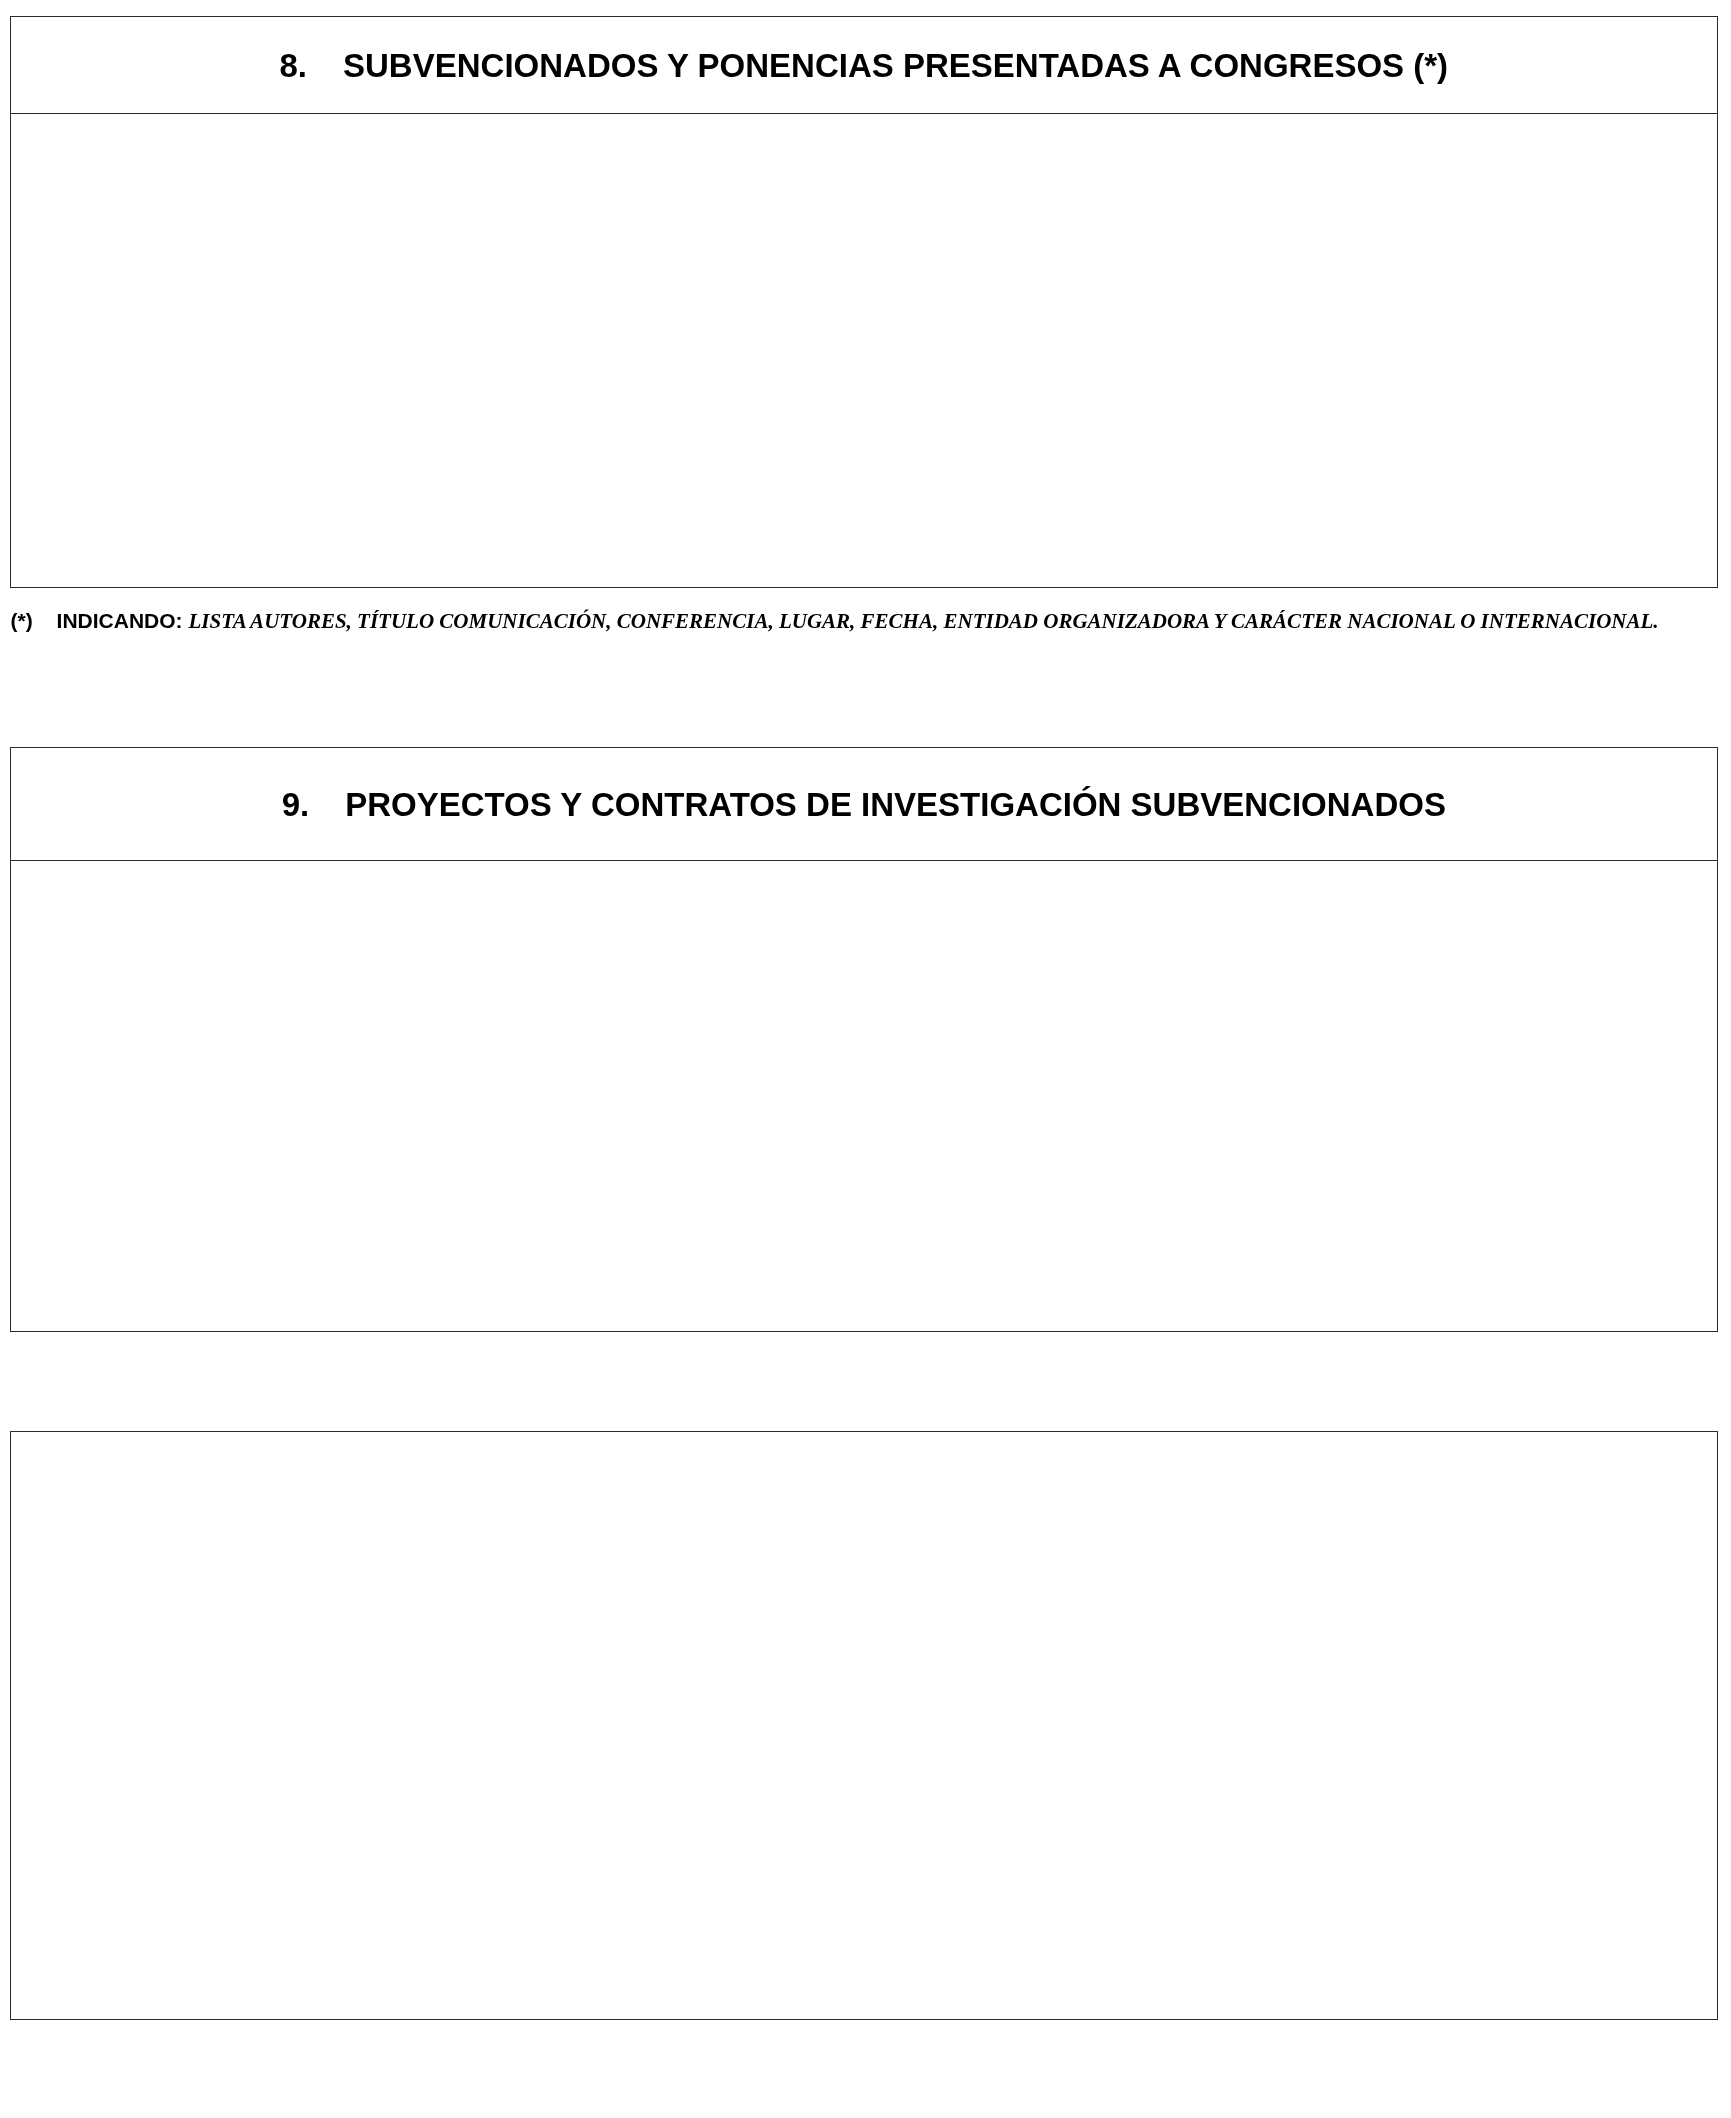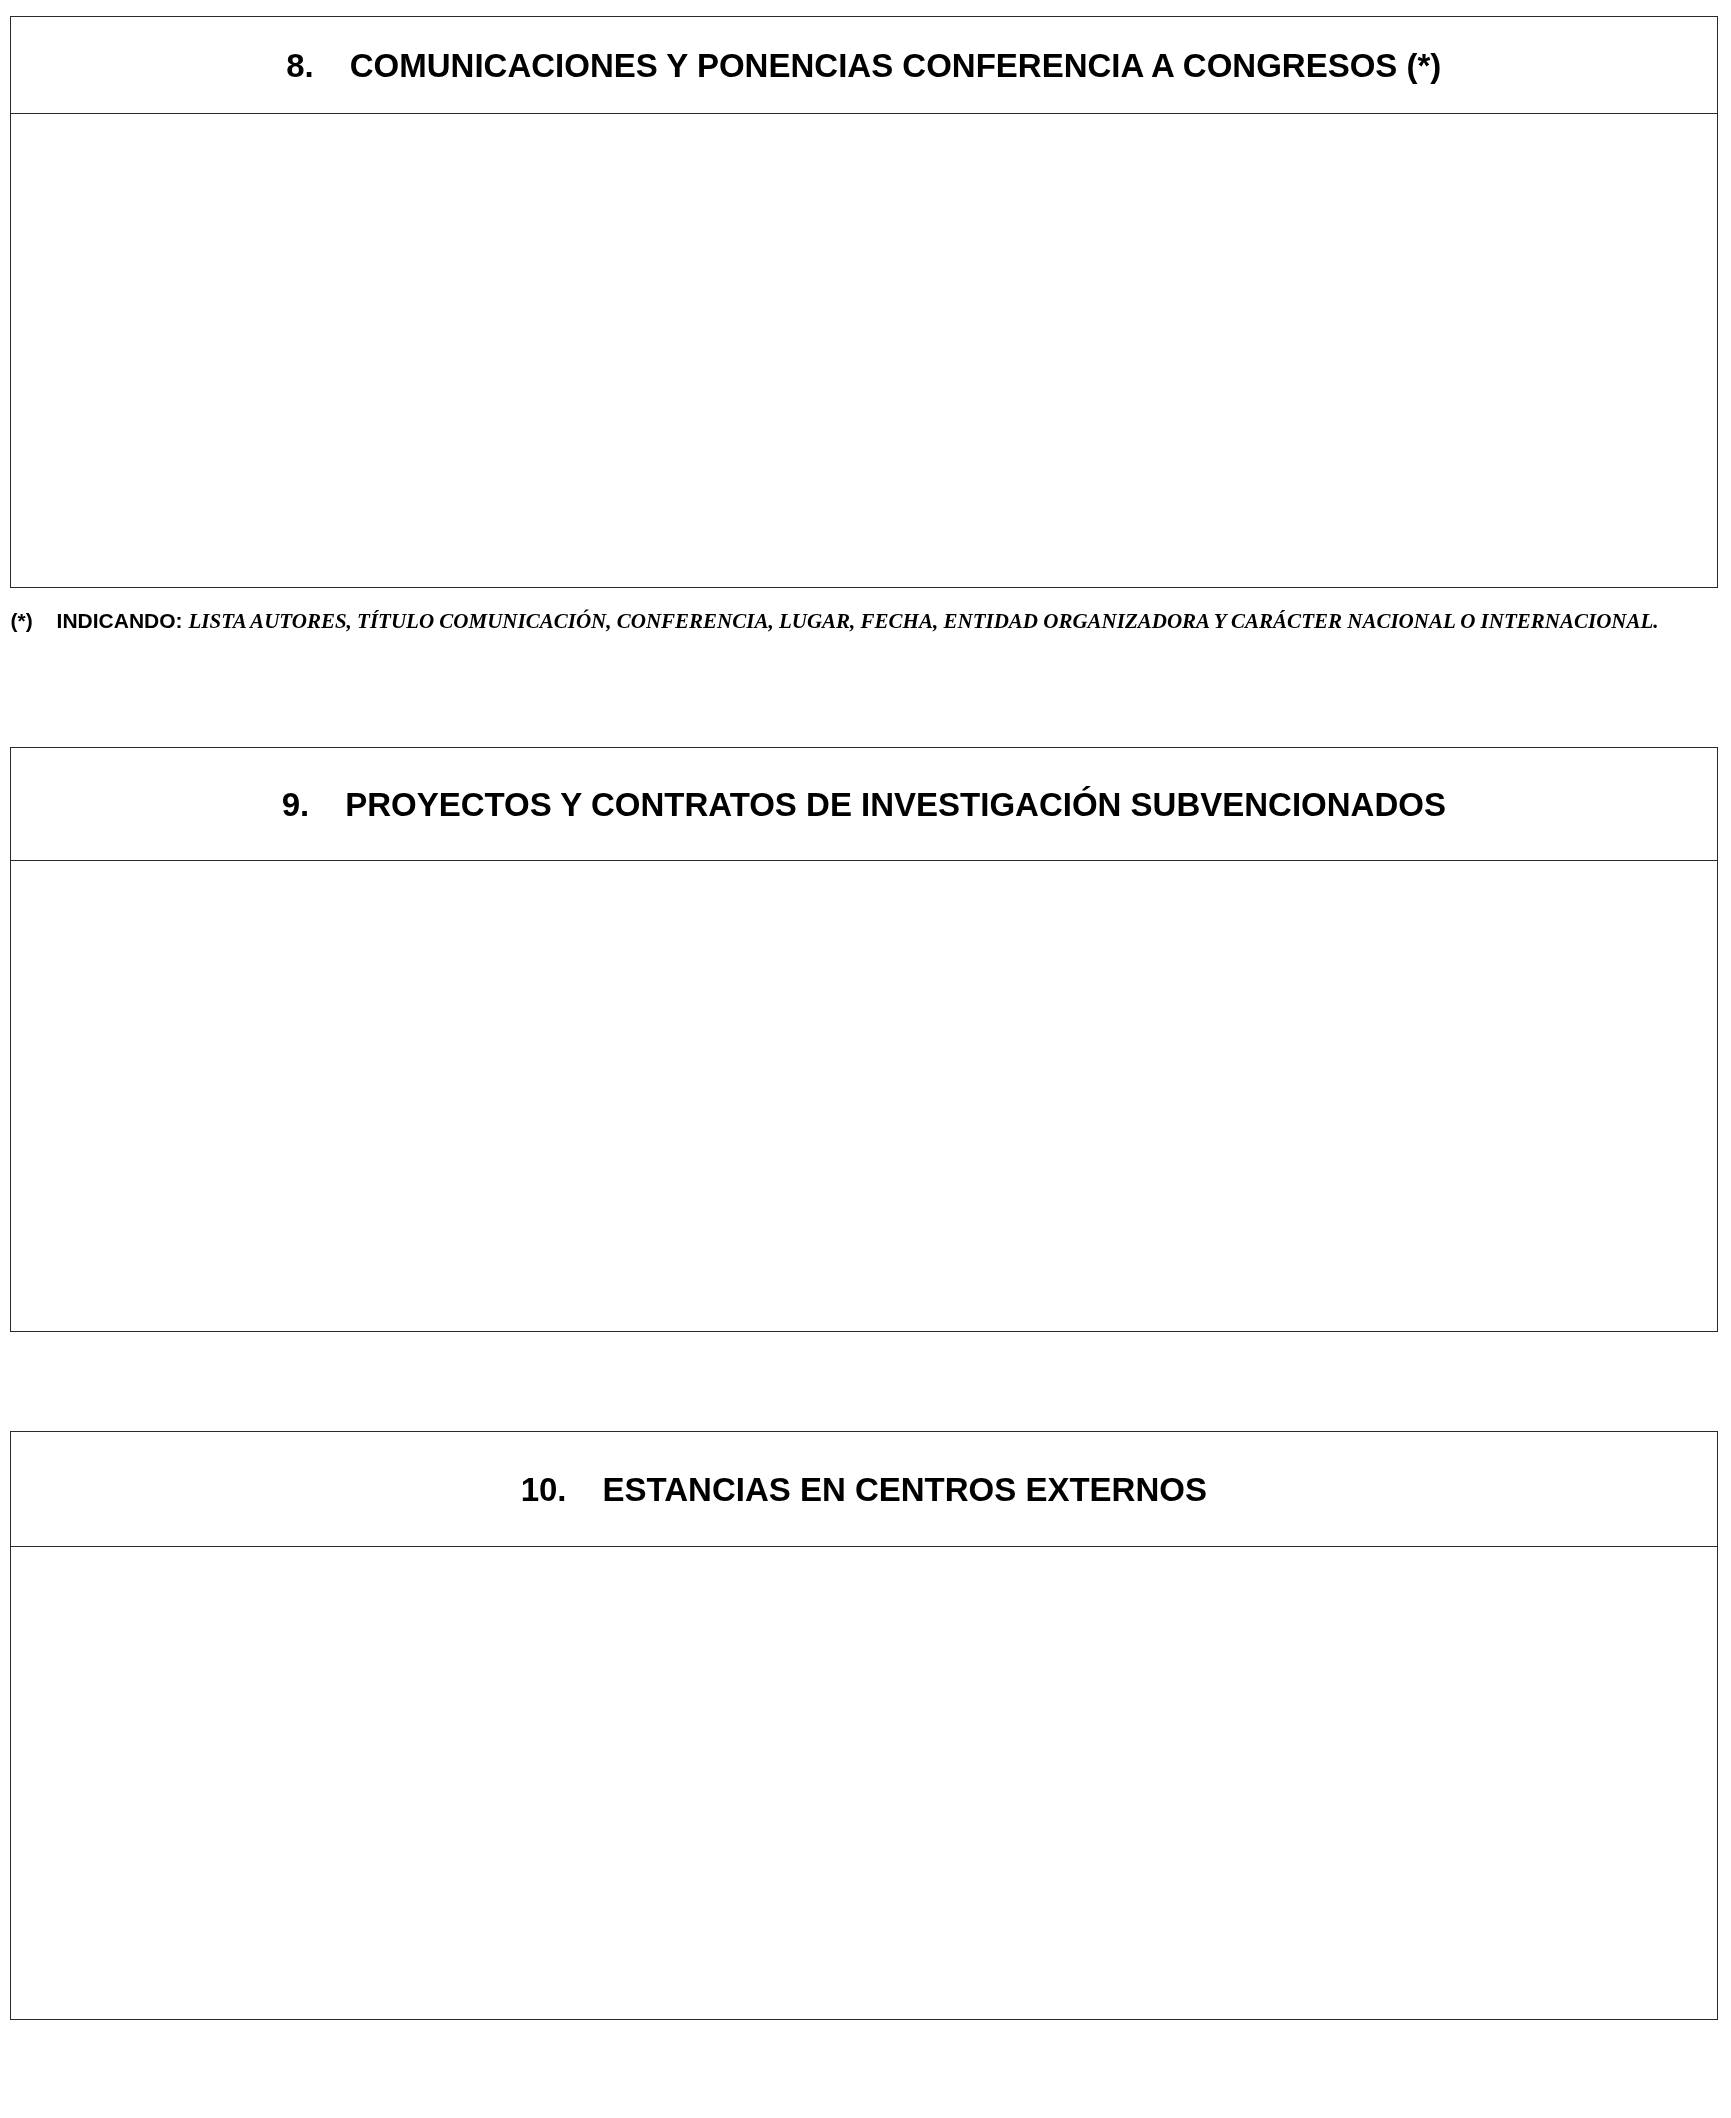--- a/index.html
+++ b/index.html
@@ -80,21 +80,21 @@
     font-family: Liberation Serif, serif;
   }
 </style>
 </head>
 <body>
 
 <div class="section-box" id="box-8">
   <div class="section-header">
     <div class="section-title">
       <span class="section-number">8.</span>
-      <span>COMUNICACIONES Y PONENCIAS CONFERENCIA A CONGRESOS (*)</span>
+      <span>SUBVENCIONADOS Y PONENCIAS PRESENTADAS A CONGRESOS (*)</span>
     </div>
   </div>
   <div class="section-body"></div>
 </div>
 
 <div class="footnote">
   <span class="marker">(*)</span>
   <span class="lead">INDICANDO:</span>
   <span class="detail">LISTA AUTORES, TÍTULO COMUNICACIÓN, CONFERENCIA, LUGAR, FECHA, ENTIDAD ORGANIZADORA Y CARÁCTER NACIONAL O INTERNACIONAL.</span>
 </div>
@@ -103,21 +103,15 @@
   <div class="section-header">
     <div class="section-title">
       <span class="section-number">9.</span>
       <span>PROYECTOS Y CONTRATOS DE INVESTIGACIÓN SUBVENCIONADOS</span>
     </div>
   </div>
   <div class="section-body"></div>
 </div>
 
 <div class="section-box" id="box-10">
-  <div class="section-header">
-    <div class="section-title">
-      <span class="section-number">10.</span>
-      <span>ESTANCIAS EN CENTROS EXTERNOS</span>
-    </div>
-  </div>
   <div class="section-body"></div>
 </div>
 
 
 </body></html>

